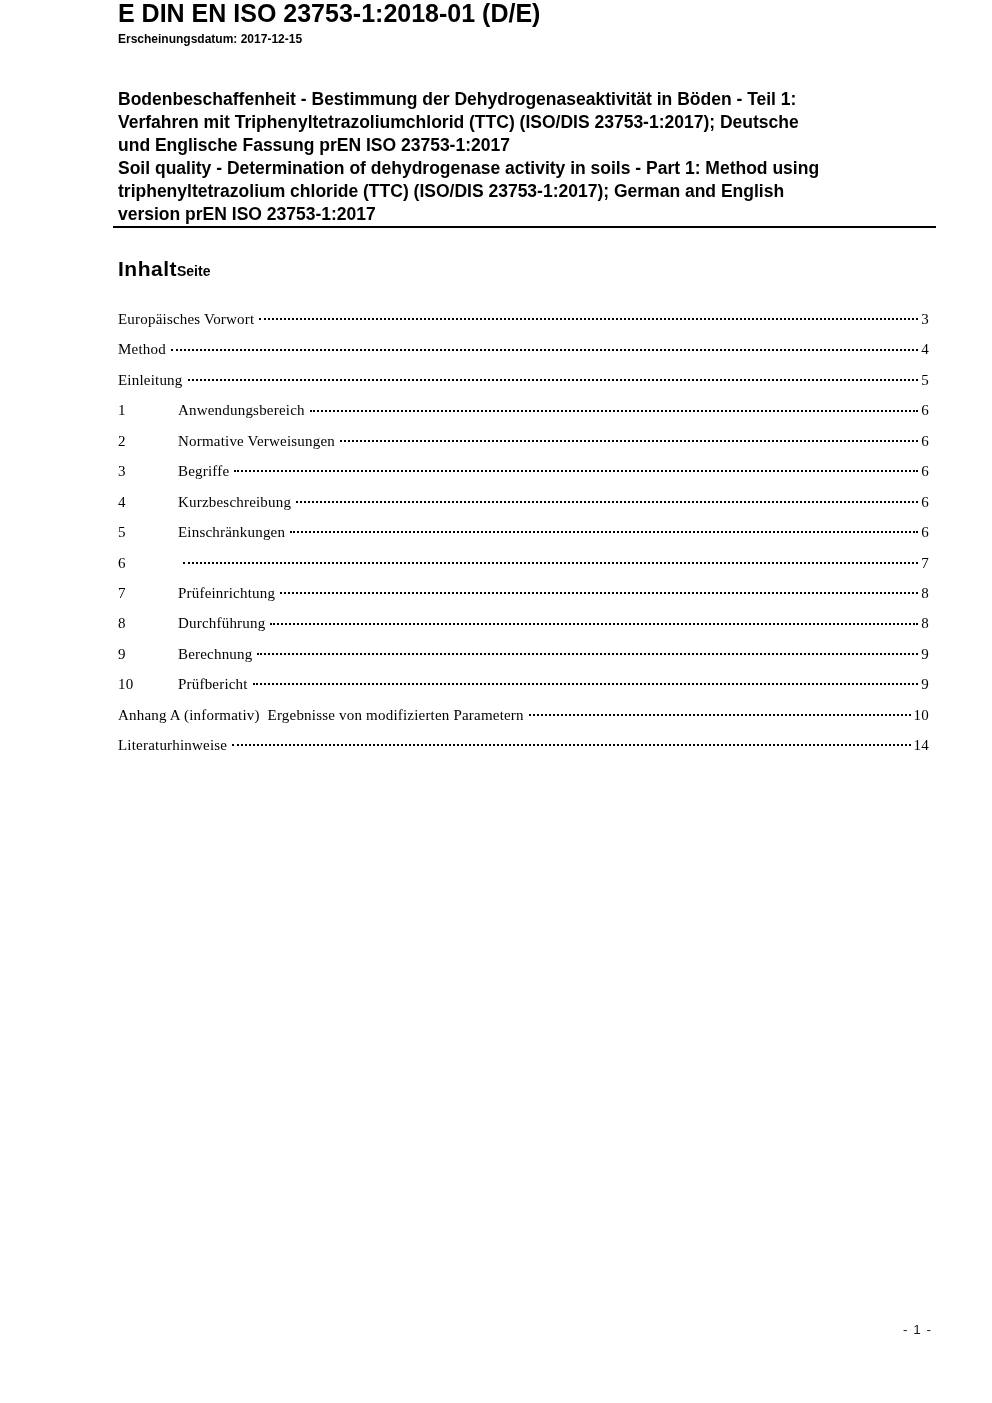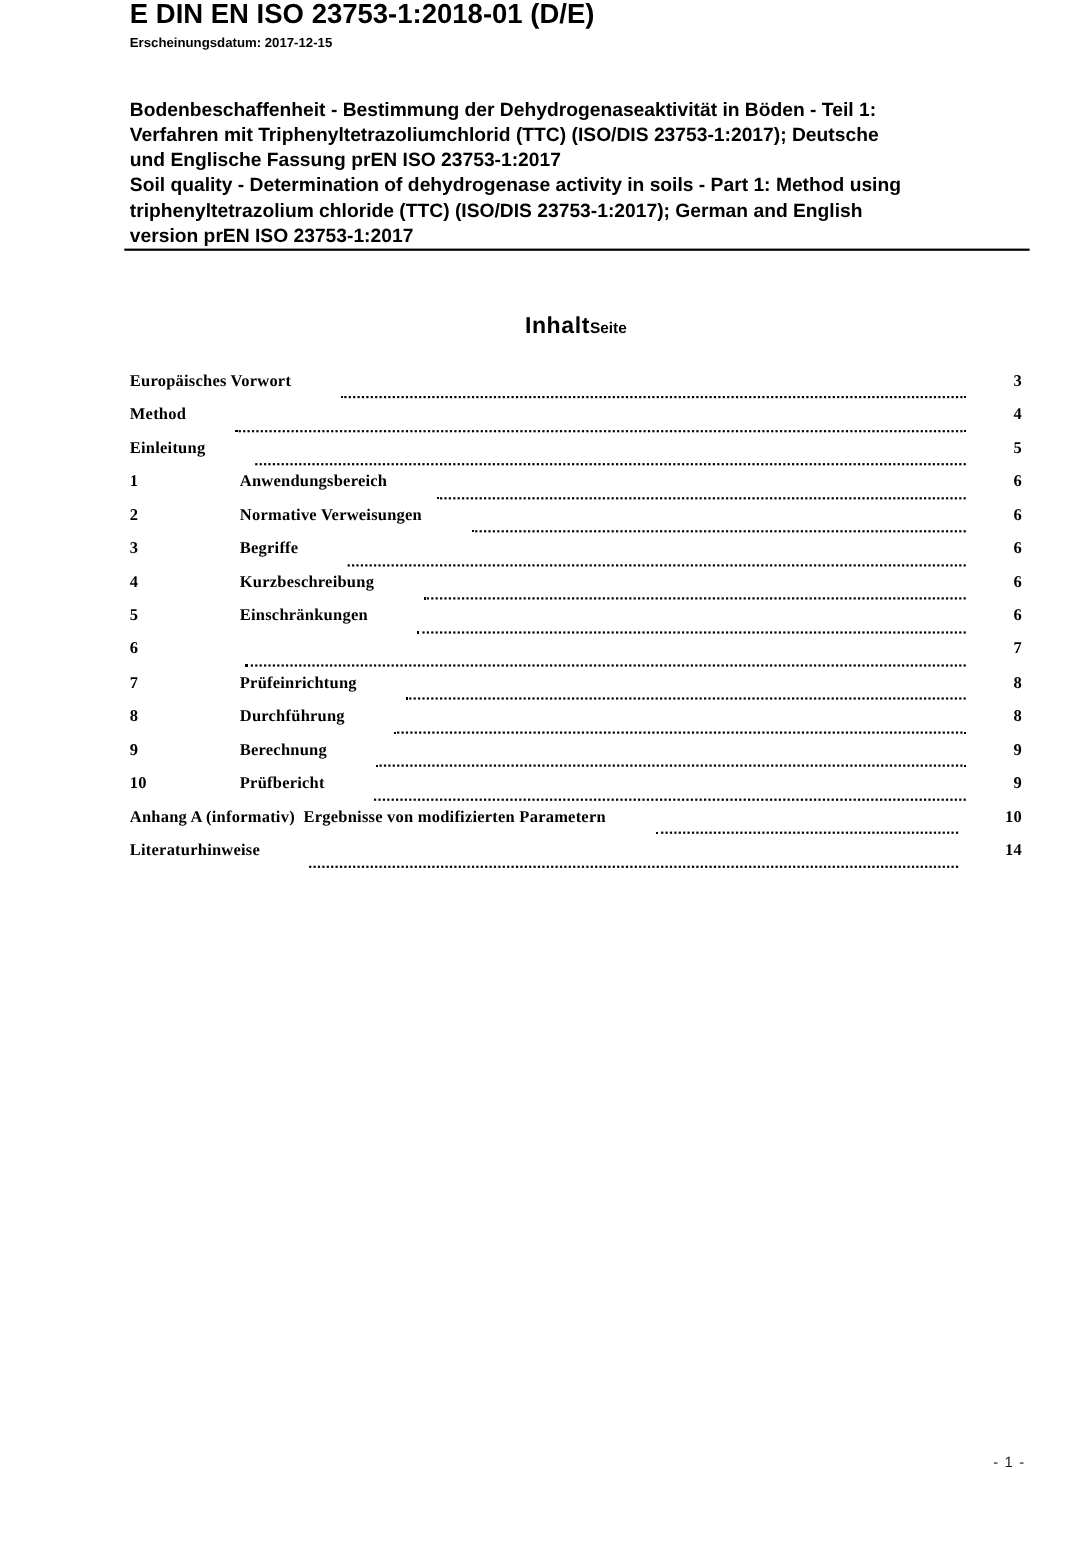--- a/index.html
+++ b/index.html
@@ -49,50 +49,49 @@
   .doc-title-en { }
   .rule {
     border: none;
     border-top: 2px solid #000;
     margin: 0;
     margin-left: -5px;
     width: 823px;
     height: 0;
   }
   .toc-header {
-    margin-top: 56px;
+    margin-top: 28px;
     display: flex;
-    justify-content: center;
+    justify-content: flex-start;
     align-items: baseline;
     padding-right: 7px;
   }
   .toc-heading {
     font-weight: 700;
     font-size: 21px;
     line-height: 26px;
     letter-spacing: 0.5px;
   }
   .toc-page-label {
     font-weight: 700;
     font-size: 14px;
   }
   .toc-list {
     margin-top: 22px;
   }
   .toc-row {
     display: flex;
-    align-items: flex-end;
+    align-items: center;
     height: 30.45px;
     line-height: 30.45px;
     font-family: "Liberation Serif", serif;
-    font-weight: 700;
+    font-weight: 400;
     font-size: 15px;
     letter-spacing: 0.2px;
     padding-right: 7px;
-    gap: 40px;
   }
   .toc-num {
     flex: 0 0 60px;
   }
   .toc-label {
     white-space: pre;
   }
   .toc-leader {
     flex: 1 1 auto;
     height: 0;

